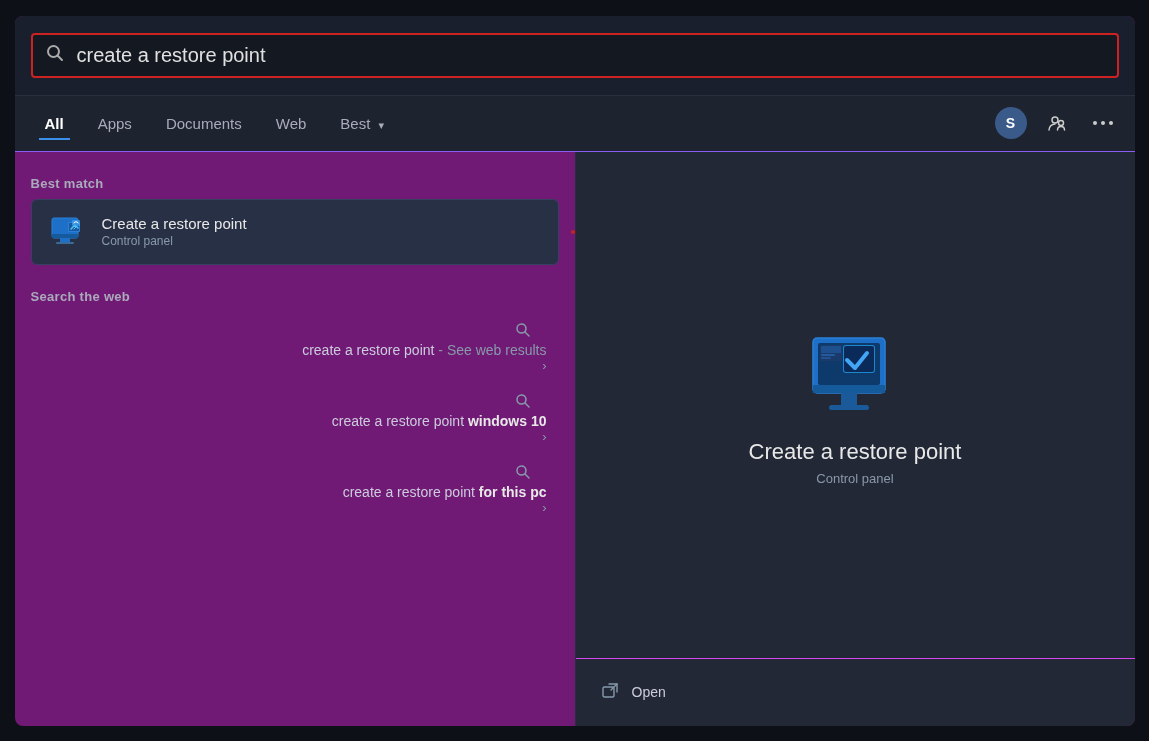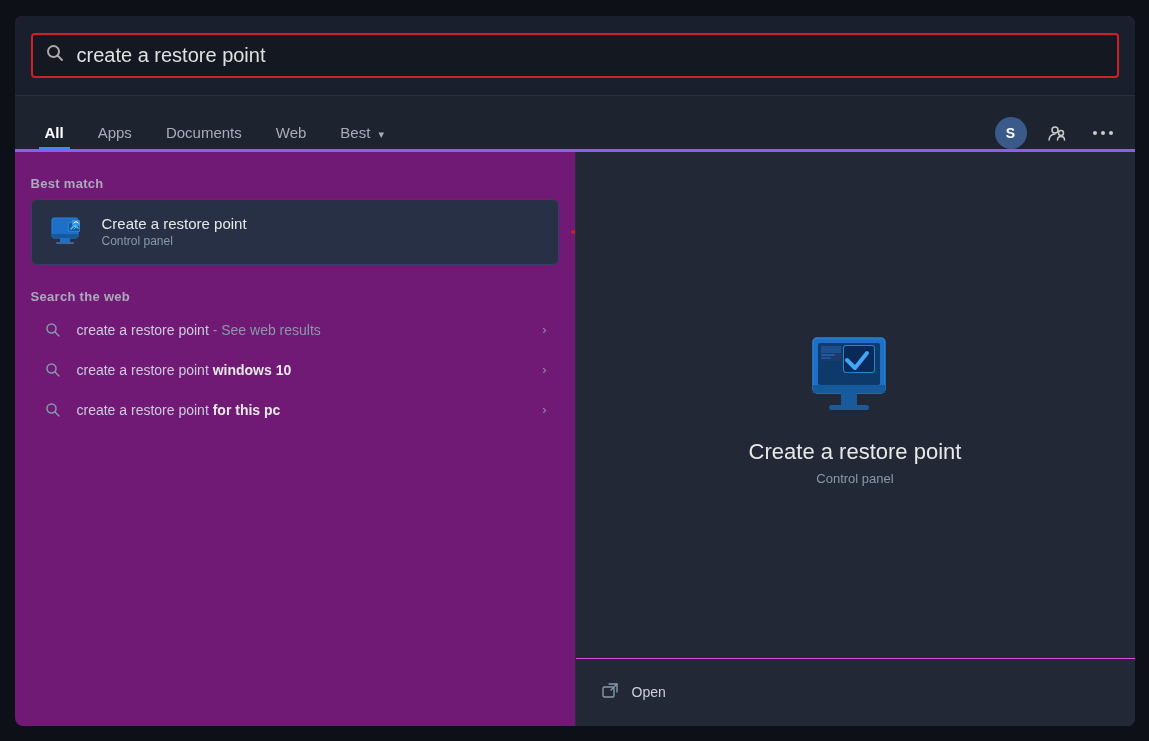--- a/index.html
+++ b/index.html
@@ -62,25 +62,25 @@
       flex: 1;
       border: 2px solid #cc2222;
       border-radius: 4px;
       padding: 8px 12px;
       background: #141820;
     }
 
     
     .nav-tabs {
       display: flex;
-      align-items: flex-end;
+      align-items: center;
       background: #1e2330;
       padding: 0 16px;
       height: 56px;
-      border-bottom: 3px solid #8b5cf6;
+      border-bottom: 1px solid #8b5cf6;
       flex-shrink: 0;
       justify-content: space-between;
     }
 
     .nav-left {
       display: flex;
       align-items: center;
       gap: 6px;
     }
 
@@ -201,25 +201,26 @@
 
     .item-text .item-subtitle {
       color: #8899aa;
       font-size: 12px;
       margin-top: 2px;
     }
 
     
     .web-result-item {
       display: flex;
-      align-items: flex-start;
+      align-items: flex-end;
       padding: 10px 12px;
       border-radius: 6px;
       cursor: pointer;
       position: relative;
+      flex-direction: column;
     }
 
     .web-search-icon {
       color: #8899aa;
       font-size: 16px;
       margin-right: 14px;
       flex-shrink: 0;
       width: 20px;
       text-align: center;
     }

